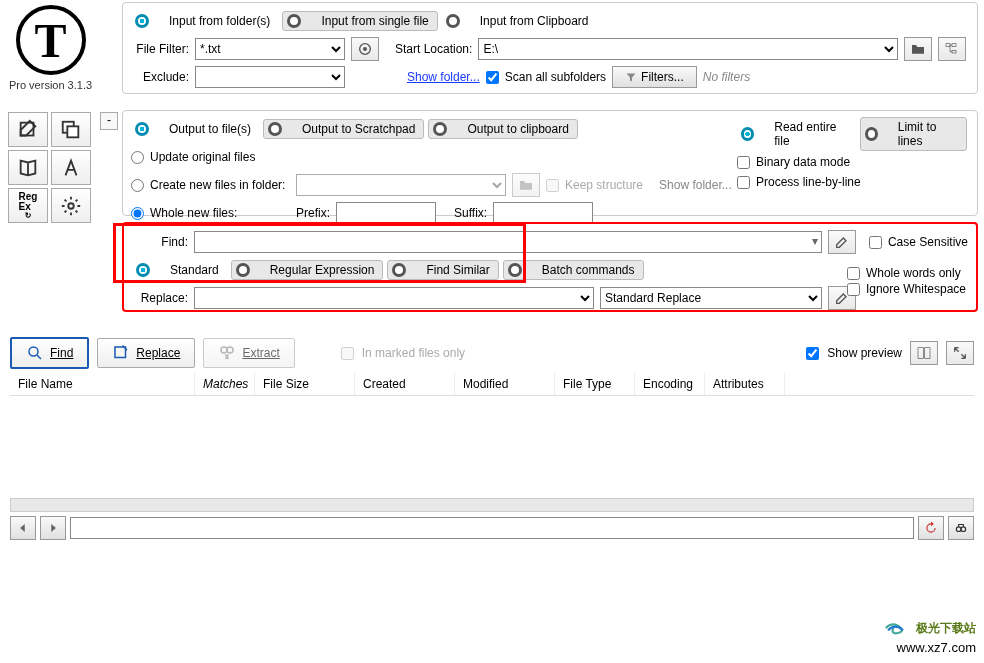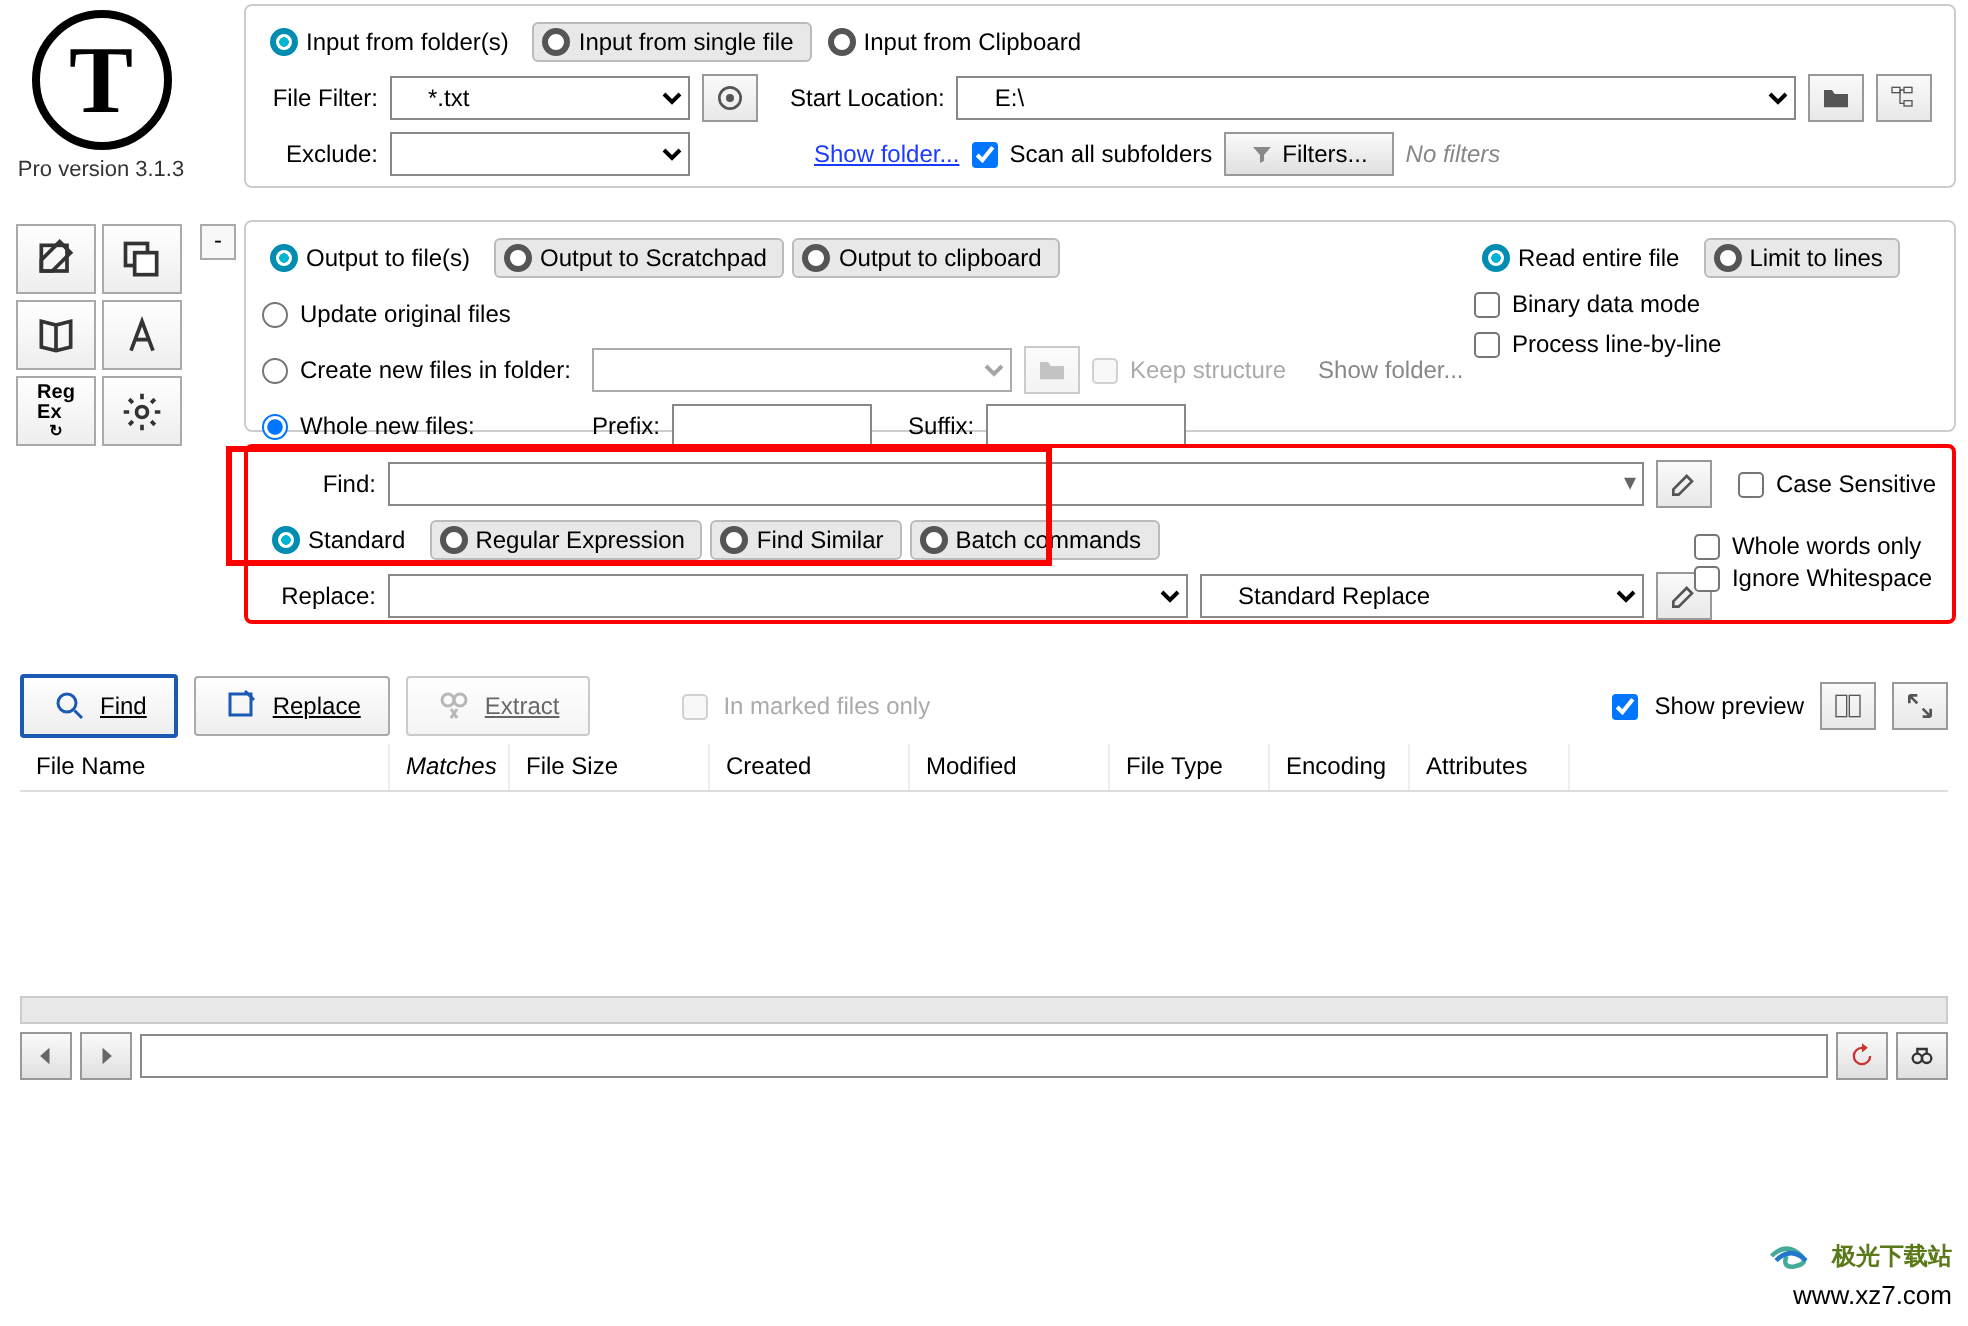--- a/index.html
+++ b/index.html
@@ -15,50 +15,50 @@
 .tool-btn svg { width: 22px; height: 22px; }
 .minus-btn { position: absolute; left: 100px; top: 112px; width: 18px; height: 18px; border: 1px solid #aaa; background: #f8f8f8; text-align: center; line-height: 14px; cursor: pointer; }
 
 .section { border: 1px solid #ccc; border-radius: 4px; background: #fff; padding: 6px 8px; }
 .input-section { position: absolute; left: 122px; top: 2px; width: 856px; height: 92px; }
 .output-section { position: absolute; left: 122px; top: 110px; width: 856px; height: 106px; }
 .search-section { position: absolute; left: 122px; top: 222px; width: 856px; height: 90px; border: 2px solid red; box-sizing: border-box; }
 
 .row { display: flex; align-items: center; gap: 6px; margin-bottom: 4px; min-height: 24px; }
 .radio-group { display: flex; gap: 4px; align-items: center; }
-.radio-pill { display: inline-flex; align-items: center; gap: 4px; padding: 2px 8px 2px 4px; }
+.radio-pill { display: inline-flex; align-items: center; gap: 20px; padding: 2px 8px 2px 4px; }
 .radio-pill.highlighted { background: #e8e8e8; border: 1px solid #bbb; border-radius: 3px; }
 .radio-circle { width: 14px; height: 14px; border: 3px solid #555; border-radius: 50%; background: #fff; display: inline-block; }
 .radio-circle.selected { border-color: #008db1; background: radial-gradient(circle, #00b4d8 40%, #fff 45%); }
 
 .std-radio { width: 13px; height: 13px; }
 .label { font-size: 12px; }
 .label-right { text-align: right; display: inline-block; }
-input[type="text"], select { border: 1px solid #888; padding: 2px 14px; height: 22px; font-size: 12px; }
+input[type="text"], select { border: 1px solid #888; padding: 2px 0; height: 22px; font-size: 12px; }
 select { background: #fff; }
 
 .icon-btn { width: 28px; height: 24px; border: 1px solid #999; background: linear-gradient(#fafafa, #e8e8e8); display: inline-flex; align-items: center; justify-content: center; cursor: pointer; }
 .icon-btn svg { width: 16px; height: 16px; }
 
 .link { color: #1a3aff; text-decoration: underline; cursor: pointer; }
 .checkbox { width: 13px; height: 13px; }
 .filter-btn { padding: 3px 12px; border: 1px solid #999; background: linear-gradient(#fafafa, #e0e0e0); cursor: pointer; display: inline-flex; align-items: center; gap: 4px; }
 .gray-text { color: #888; font-style: italic; }
 
 .output-right { position: absolute; right: 10px; top: 6px; width: 230px; }
 .chk-row { display: flex; align-items: center; gap: 6px; margin-bottom: 6px; }
 
 .find-input { border: 1px solid #0099cc; height: 22px; }
 
 .action-bar { position: absolute; left: 10px; top: 336px; width: 964px; height: 34px; display: flex; align-items: center; gap: 8px; }
 .action-btn { padding: 5px 14px; border: 1px solid #aaa; background: linear-gradient(#fff, #eee); display: inline-flex; align-items: center; gap: 6px; cursor: pointer; border-radius: 2px; text-decoration: underline; }
 .action-btn.primary { border: 2px solid #1a5ab3; }
 .action-btn svg { width: 18px; height: 18px; }
 
-.table-header { position: absolute; left: 10px; top: 372px; width: 964px; height: 24px; display: flex; border-bottom: 1px solid #ddd; }
+.table-header { position: absolute; left: 10px; top: 372px; width: 964px; height: 24px; display: flex; border-bottom: 1px solid #ddd; align-items: center; }
 .th { padding: 4px 8px; font-size: 12px; border-right: 1px solid #eee; }
 
 .scroll-area { position: absolute; left: 10px; top: 498px; width: 964px; height: 14px; background: #e8e8e8; border: 1px solid #ccc; }
 
 .bottom-bar { position: absolute; left: 10px; top: 514px; width: 964px; height: 28px; display: flex; align-items: center; gap: 4px; }
 .nav-btn { width: 26px; height: 24px; border: 1px solid #999; background: linear-gradient(#fafafa, #e0e0e0); display: flex; align-items: center; justify-content: center; cursor: pointer; }
 .path-input { flex: 1; height: 24px; border: 1px solid #999; }
 
 .watermark { position: absolute; right: 8px; bottom: 8px; text-align: right; }
 .watermark-main { font-size: 22px; color: #5a7a1a; font-weight: bold; display: flex; align-items: center; justify-content: flex-end; gap: 4px; }

